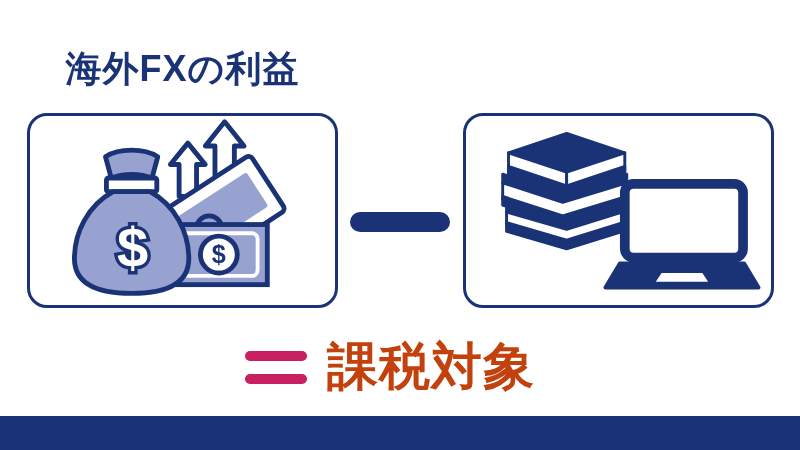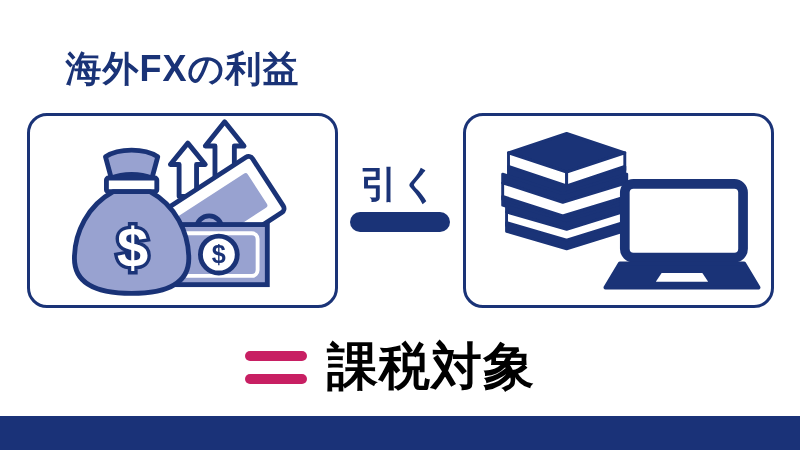--- a/index.html
+++ b/index.html
@@ -29,21 +29,21 @@
     position:absolute;left:350px;top:212px;width:100px;height:20px;border-radius:10px;
     background:#1a3377;
   }
   .result-row{
     position:absolute;left:0;top:336px;width:800px;display:flex;align-items:center;
     justify-content:center;gap:20px;transform:translateX(-10px);
   }
   .equals{display:flex;flex-direction:column;gap:13px;}
   .eqbar{width:62px;height:10px;border-radius:5px;background:#c81f63;display:block;}
   .result-label{
-    font-size:51px;font-weight:800;color:#000000;line-height:62px;letter-spacing:1px;
+    font-size:51px;font-weight:800;color:#c2410c;line-height:62px;letter-spacing:1px;
     white-space:nowrap;
   }
   .footer-bar{
     position:absolute;left:0;bottom:0;width:800px;height:34px;background:#1a3278;
   }
 </style>
 </head>
 <body>
 
 <div class="canvas">
@@ -75,23 +75,20 @@
       <g stroke="#1a3377" stroke-width="5" stroke-linejoin="round">
         <path d="M 76,42 C 90,33 116,33 130,42 L 124,64 C 112,59 94,59 82,64 Z" fill="#98a2d0"></path>
         <rect x="77" y="64" width="52" height="14" rx="2" fill="#ffffff"></rect>
         <path d="M 84,78 C 58,92 44,120 44,147 C 44,172 66,183 103,183
                  C 140,183 162,172 162,147 C 162,120 148,92 122,78 Z" fill="#98a2d0"></path>
       </g>
       <text x="104" y="156" text-anchor="middle" font-size="58" font-weight="bold" fill="#ffffff" stroke="#1a3377" stroke-width="7" style="paint-order:stroke">$</text>
     </svg>
   </div>
 
-  <div class="operator">
-    <div class="op-label">引く</div>
-  </div>
   <div class="minus-bar"></div>
 
   <div class="panel right-box">
     <svg viewBox="0 0 311 195">
 
       <g stroke="#1a3377" stroke-width="3" stroke-linejoin="round">
 
         <path d="M 42,38 L 102,18 L 162,38 L 102,58 Z" fill="#1a3377"></path>
         <path d="M 42,38 L 42,56 L 102,76 L 102,58 Z" fill="#ffffff"></path>
         <path d="M 162,38 L 162,56 L 102,76 L 102,58 Z" fill="#ffffff"></path>

